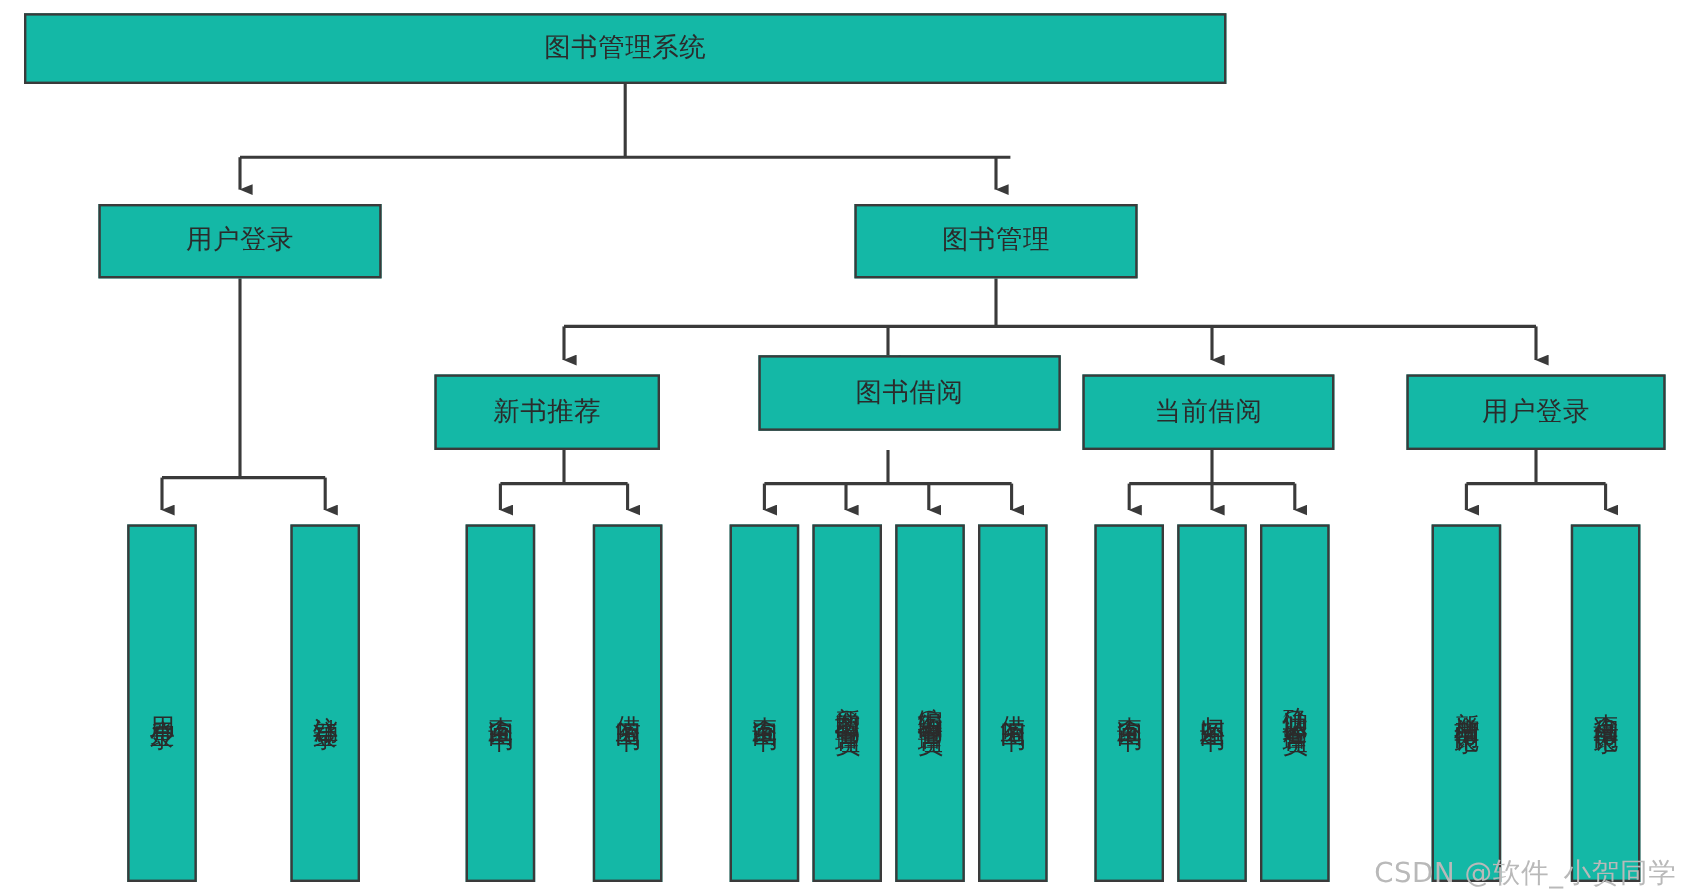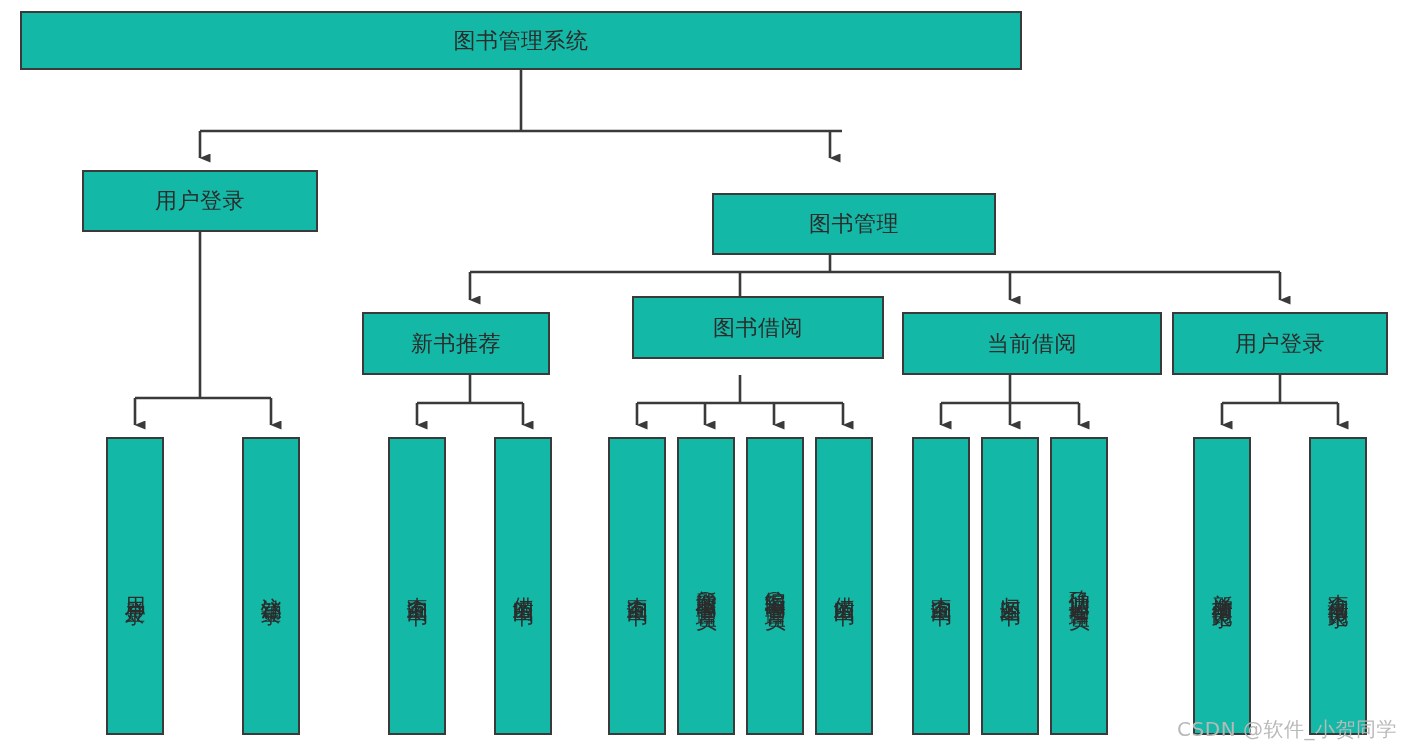--- a/index.html
+++ b/index.html
@@ -62,21 +62,21 @@
     text-orientation: upright;
     font-size: 21px;
     line-height: 1.08;
     letter-spacing: 3px;
     max-height: 100%;
   }
   #watermark {
     position: absolute;
     right: 8px;
     bottom: 4px;
-    font-size: 20px;
+    font-size: 23px;
     color: #b9b9b9;
     letter-spacing: 0.5px;
     white-space: nowrap;
     z-index: 5;
     font-family: "DejaVu Sans", "Liberation Sans", sans-serif;
   }
 </style>
 </head>
 <body>
 
@@ -134,33 +134,33 @@
   </svg>
 
   <div class="node root horiz" style="left:20px; top:11px; width:1002px; height:59px;">
     <span class="lbl">图书管理系统</span>
   </div>
 
   <div class="node horiz" style="left:82px; top:170px; width:236px; height:62px;">
     <span class="lbl">用户登录</span>
   </div>
 
-  <div class="node horiz" style="left:712px; top:170px; width:284px; height:62px;margin-top:23px;">
+  <div class="node horiz" style="left:712px; top:170px; width:236px; height:62px;">
     <span class="lbl">图书管理</span>
   </div>
 
   <div class="node horiz" style="left:362px; top:312px; width:188px; height:63px;">
     <span class="lbl">新书推荐</span>
   </div>
 
   <div class="node horiz" style="left:632px; top:296px; width:252px; height:63px;">
     <span class="lbl">图书借阅</span>
   </div>
 
-  <div class="node horiz" style="left:902px; top:312px; width:260px; height:63px;">
+  <div class="node horiz" style="left:902px; top:312px; width:210px; height:63px;">
     <span class="lbl">当前借阅</span>
   </div>
 
   <div class="node horiz" style="left:1172px; top:312px; width:216px; height:63px;">
     <span class="lbl">用户登录</span>
   </div>
 
   <div class="node vert" style="left:106px; top:437px; width:58px; height:298px;">
     <span class="lbl">用户登录</span>
   </div>

